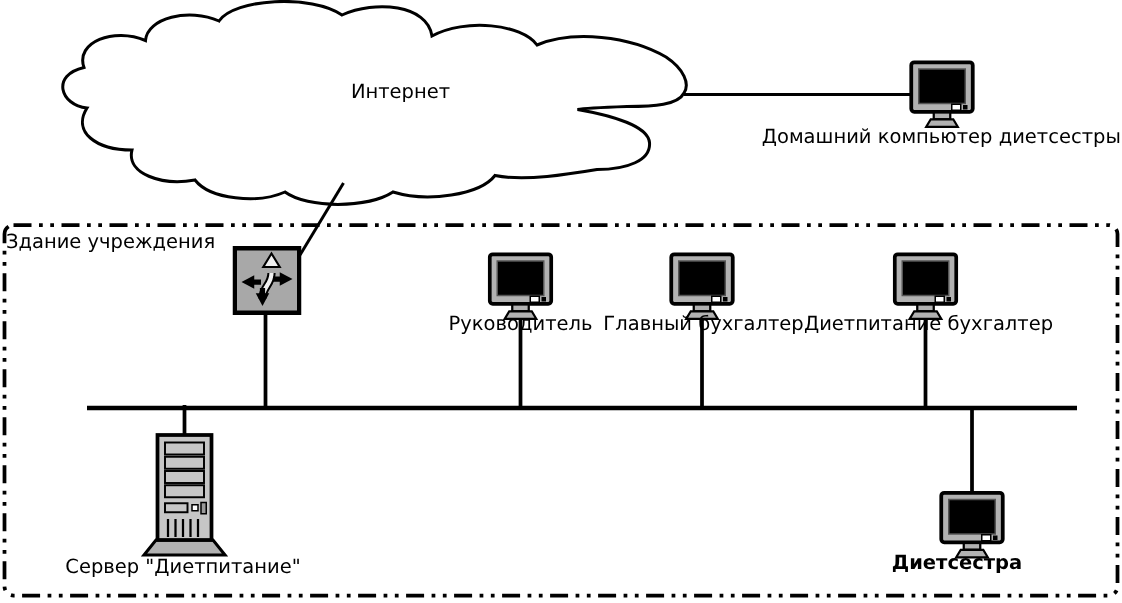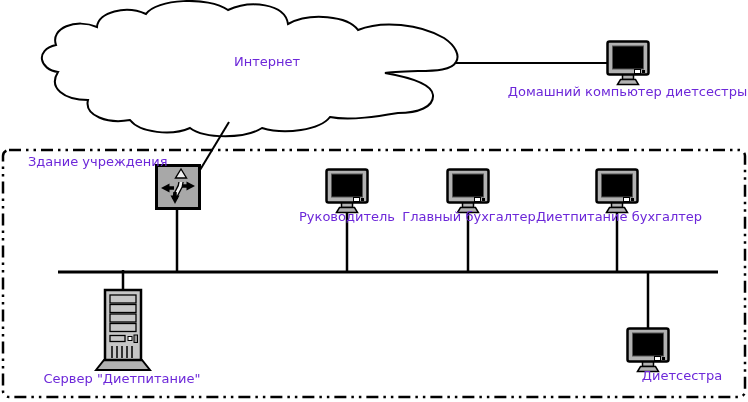--- a/index.html
+++ b/index.html
@@ -15,21 +15,21 @@
   .diagram-svg {
     position: absolute;
     left: 0; top: 0;
     width: 748px; height: 402px;
   }
   .lbl {
     position: absolute;
     font-size: 13px;
     line-height: 1.15;
     white-space: nowrap;
-    color: #6d28d9;
+    color: #000000;
   }
   .lbl.center { text-align: center; }
 </style>
 </head>
 <body>
 
 <div class="stage">
 
   <svg class="diagram-svg" viewBox="0 0 748 402">
     <defs>
@@ -108,24 +108,24 @@
     <use href="#sym-monitor" x="446" y="168" width="44" height="48"></use>
     <use href="#sym-monitor" x="595" y="168" width="44" height="48"></use>
     <use href="#sym-monitor" x="626" y="327" width="44" height="48"></use>
     <use href="#sym-server" x="94" y="288" width="58" height="84"></use>
   </svg>
 
   <div class="lbl center" style="left:217px; top:55px; width:100px;">Интернет</div>
 
   <div class="lbl center" style="left:500px; top:85px; width:255px;">Домашний компьютер диетсестры</div>
 
-  <div class="lbl" style="left:28px; top:155px;">Здание учреждения</div>
+  <div class="lbl" style="left:4px; top:155px;">Здание учреждения</div>
 
   <div class="lbl center" style="left:399px; top:210px; width:140px;">Главный бухгалтер</div>
 
   <div class="lbl center" style="left:287px; top:210px; width:120px;">Руководитель</div>
 
   <div class="lbl center" style="left:534px; top:210px; width:170px;">Диетпитание бухгалтер</div>
 
   <div class="lbl center" style="left:33px; top:372px; width:178px;">Сервер "Диетпитание"</div>
 
-  <div class="lbl center" style="left:632px; top:369px; width:100px;">Диетсестра</div>
+  <div class="lbl center" style="left:588px; top:369px; width:100px;font-weight:bold;">Диетсестра</div>
 </div>
 
 </body></html>

